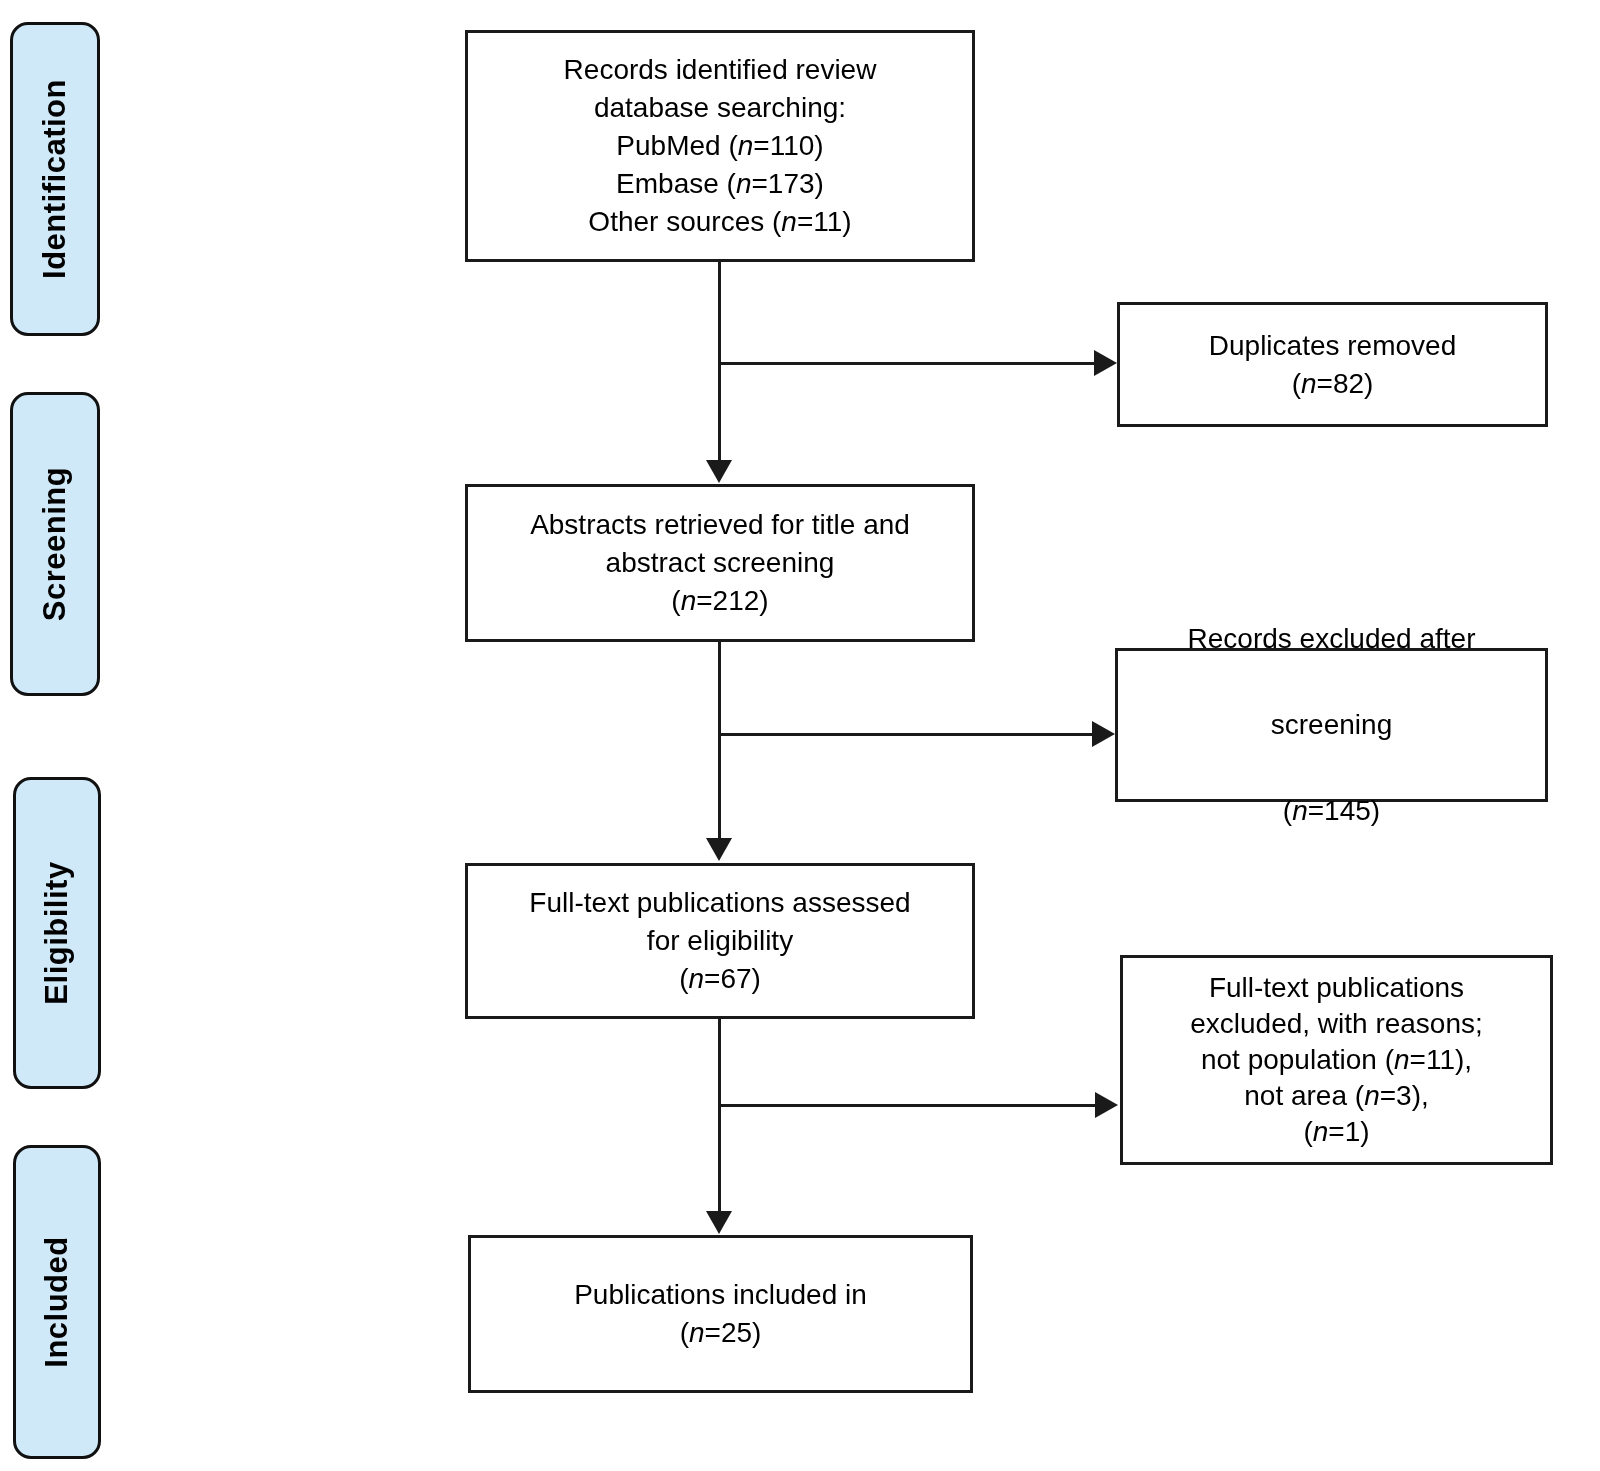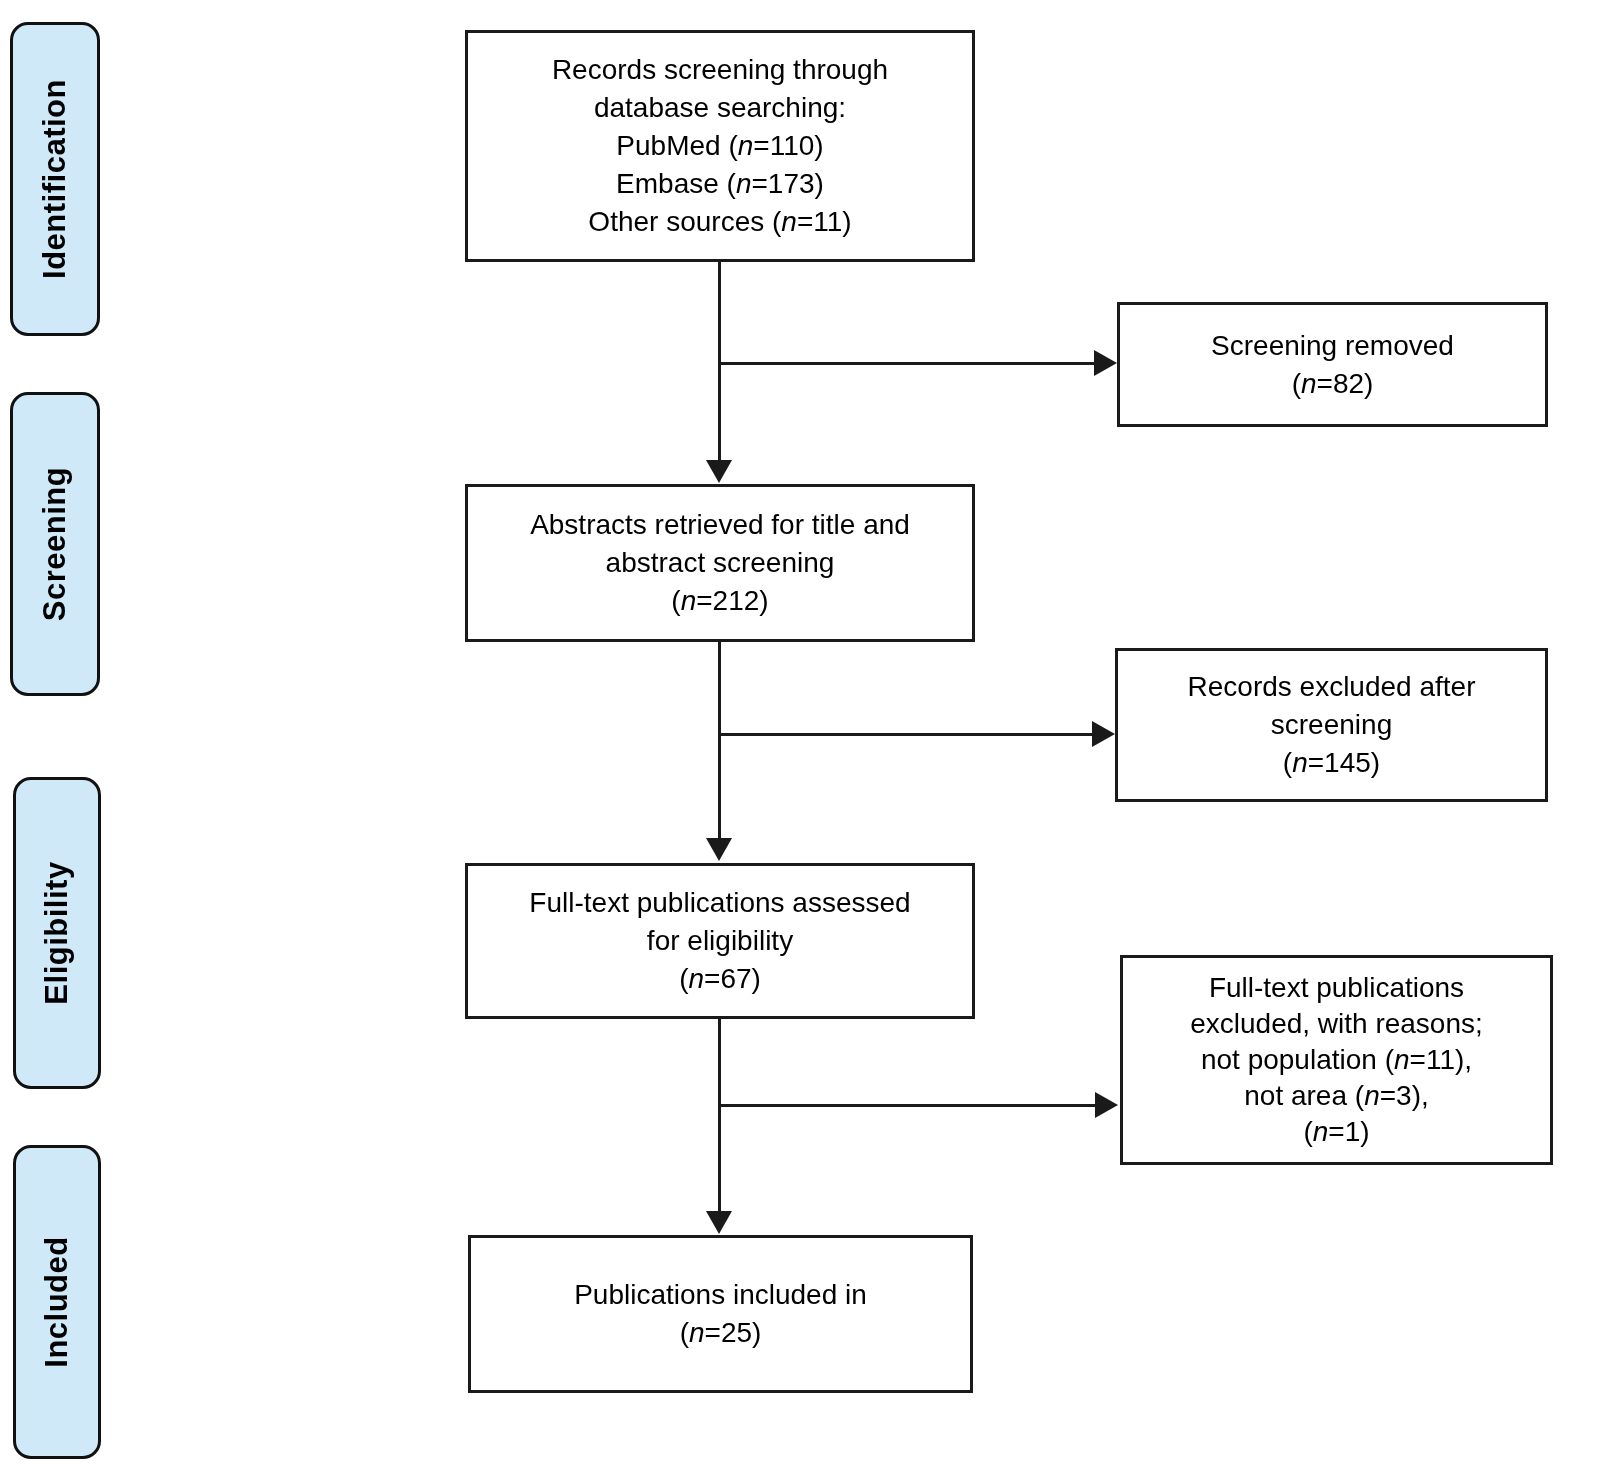--- a/index.html
+++ b/index.html
@@ -58,39 +58,39 @@
     <span class="vtext">Screening</span>
   </div>
   <div class="stage" style="left:13px;top:777px;width:82px;height:306px;">
     <span class="vtext">Eligibility</span>
   </div>
   <div class="stage" style="left:13px;top:1145px;width:82px;height:308px;">
     <span class="vtext">Included</span>
   </div>
 
   <div class="box" style="left:465px;top:30px;width:510px;height:232px;">
-    <div class="line"><span>Records screening through</span></div>
+    <div class="line"><span>Records identified review</span></div>
     <div class="line"><span>database searching:</span></div>
     <div class="line"><span>PubMed (</span><i>n</i><span>=110)</span></div>
     <div class="line"><span>Embase (</span><i>n</i><span>=173)</span></div>
     <div class="line"><span>Other sources (</span><i>n</i><span>=11)</span></div>
   </div>
 
   <div class="box" style="left:1117px;top:302px;width:431px;height:125px;">
-    <div class="line"><span>Screening removed</span></div>
+    <div class="line"><span>Duplicates removed</span></div>
     <div class="line"><span>(</span><i>n</i><span>=82)</span></div>
   </div>
 
   <div class="box" style="left:465px;top:484px;width:510px;height:158px;">
     <div class="line"><span>Abstracts retrieved for title and</span></div>
     <div class="line"><span>abstract screening</span></div>
     <div class="line"><span>(</span><i>n</i><span>=212)</span></div>
   </div>
 
-  <div class="box" style="left:1115px;top:648px;width:433px;height:154px;">
+  <div class="box" style="left:1115px;top:648px;width:433px;height:154px;gap:48px;">
     <div class="line"><span>Records excluded after</span></div>
     <div class="line"><span>screening</span></div>
     <div class="line"><span>(</span><i>n</i><span>=145)</span></div>
   </div>
 
   <div class="box" style="left:465px;top:863px;width:510px;height:156px;">
     <div class="line"><span>Full-text publications assessed</span></div>
     <div class="line"><span>for eligibility</span></div>
     <div class="line"><span>(</span><i>n</i><span>=67)</span></div>
   </div>

